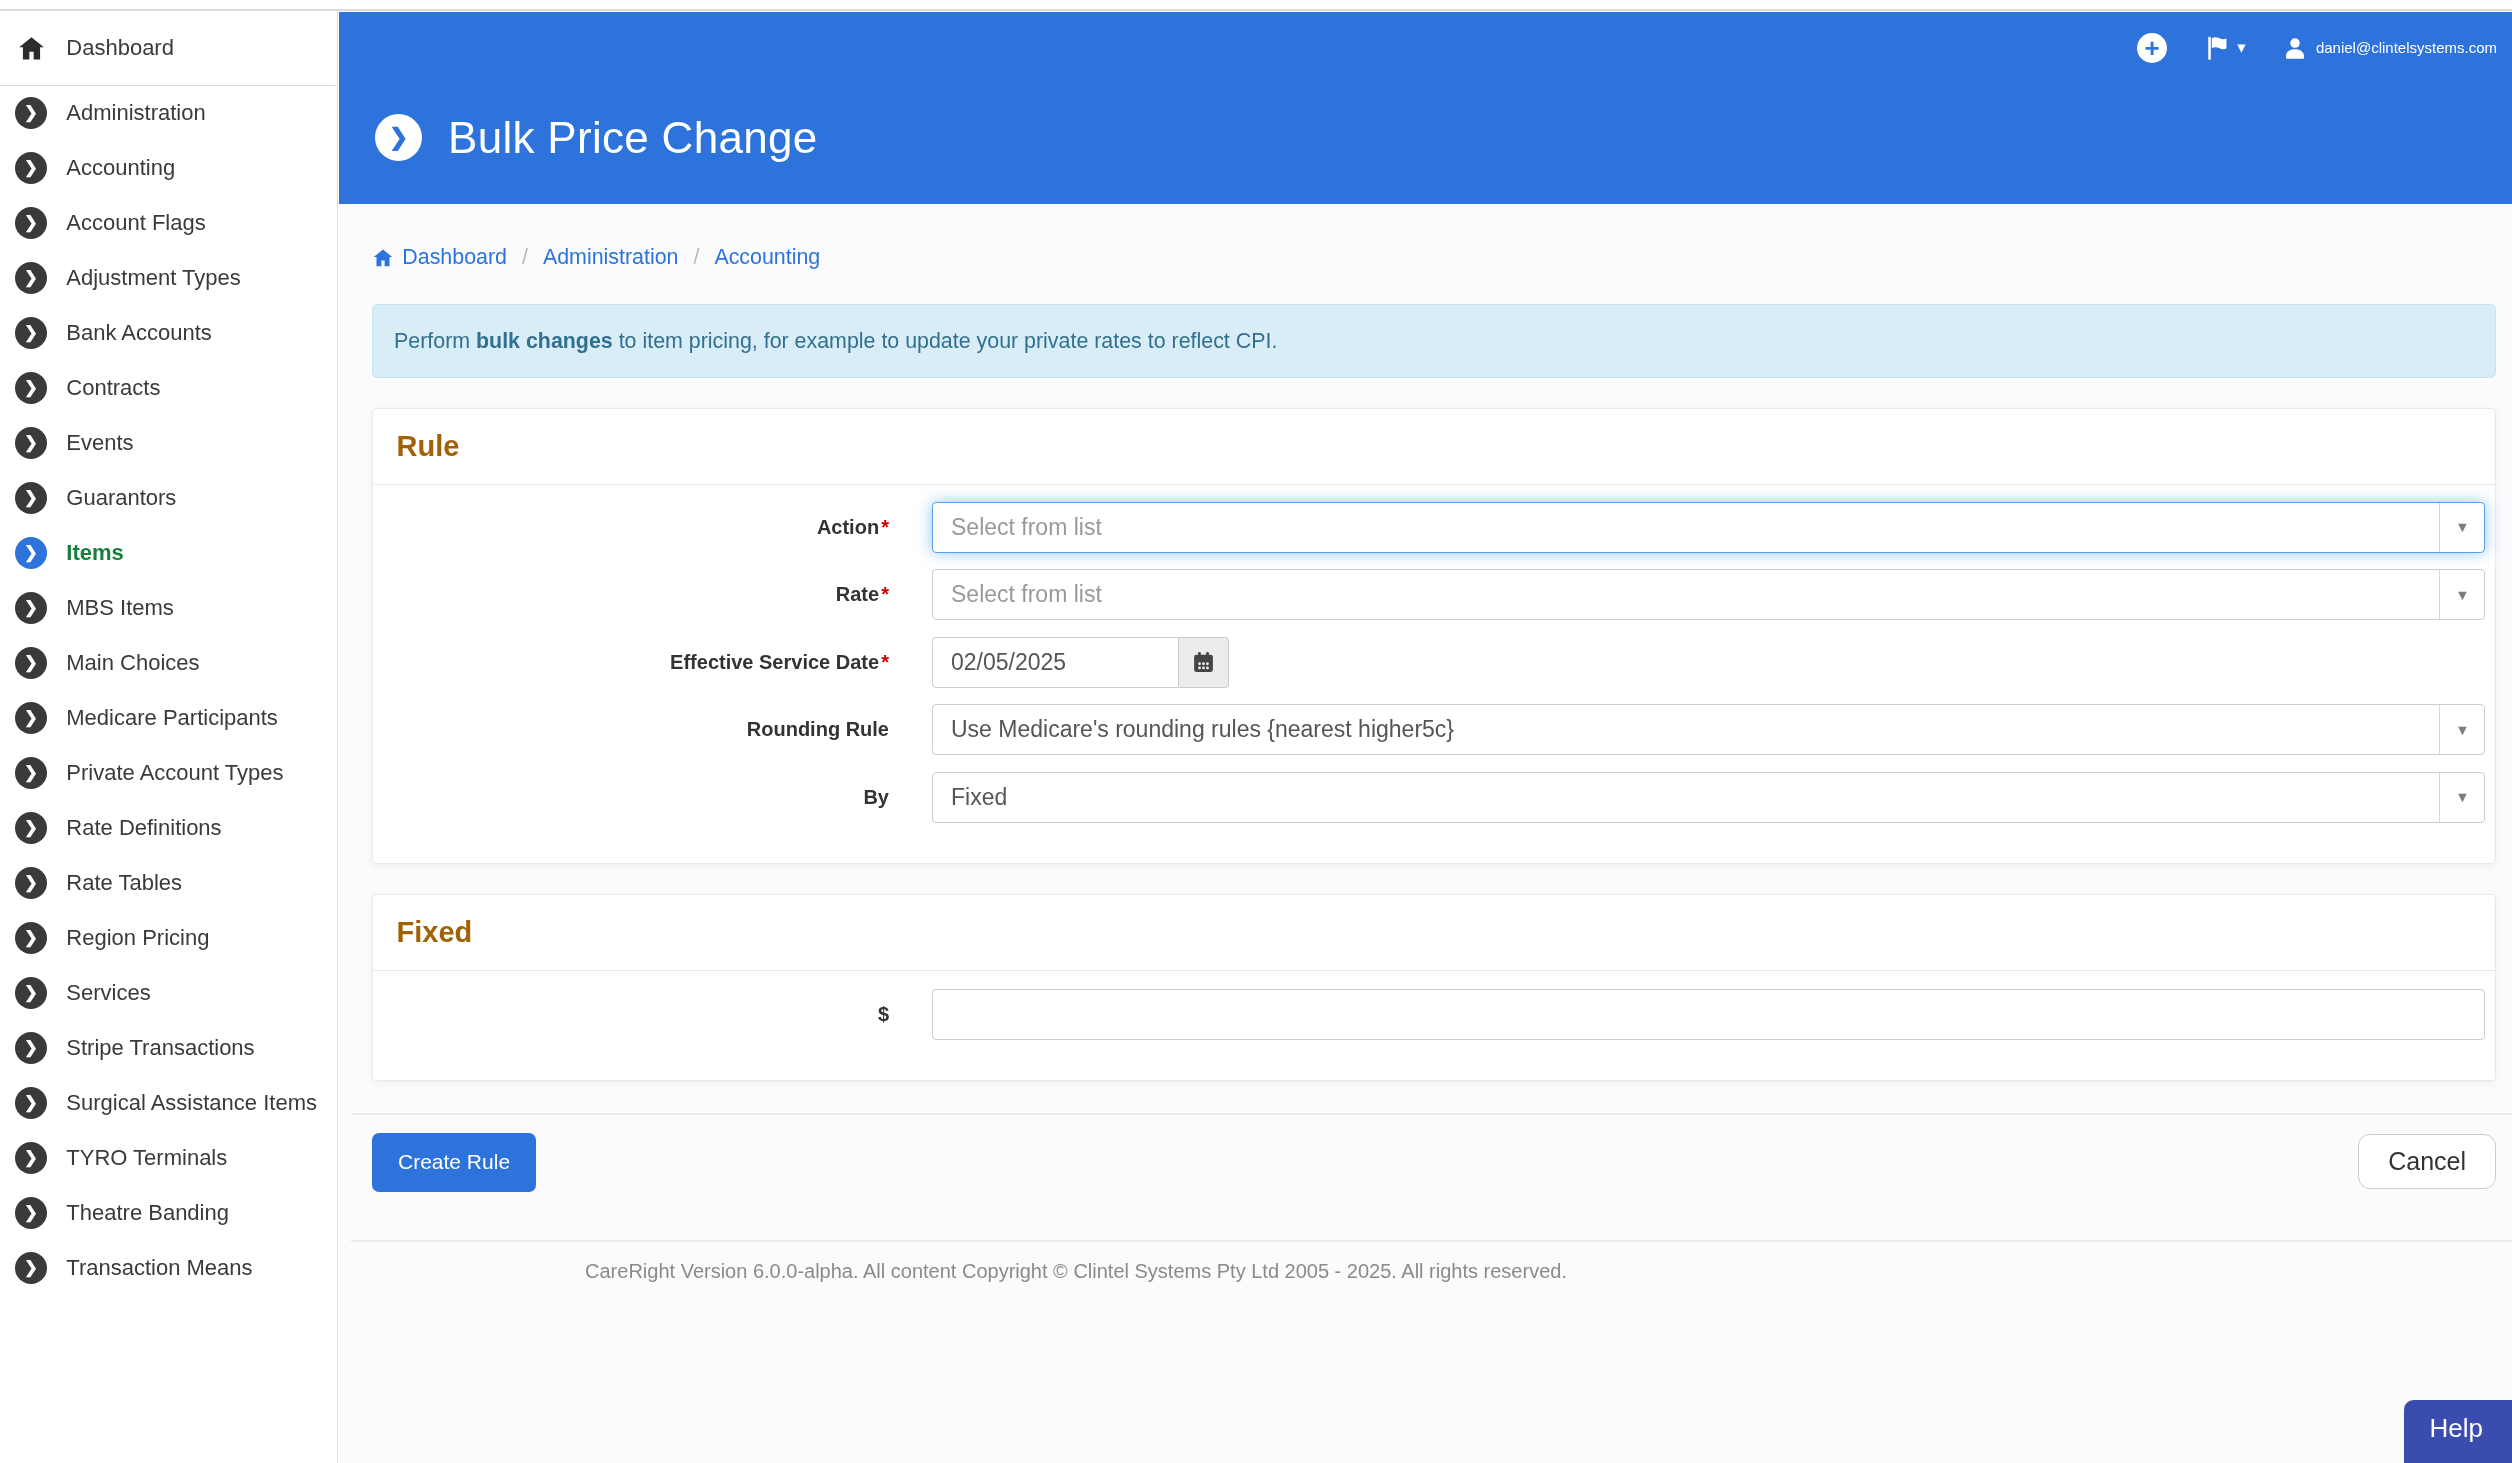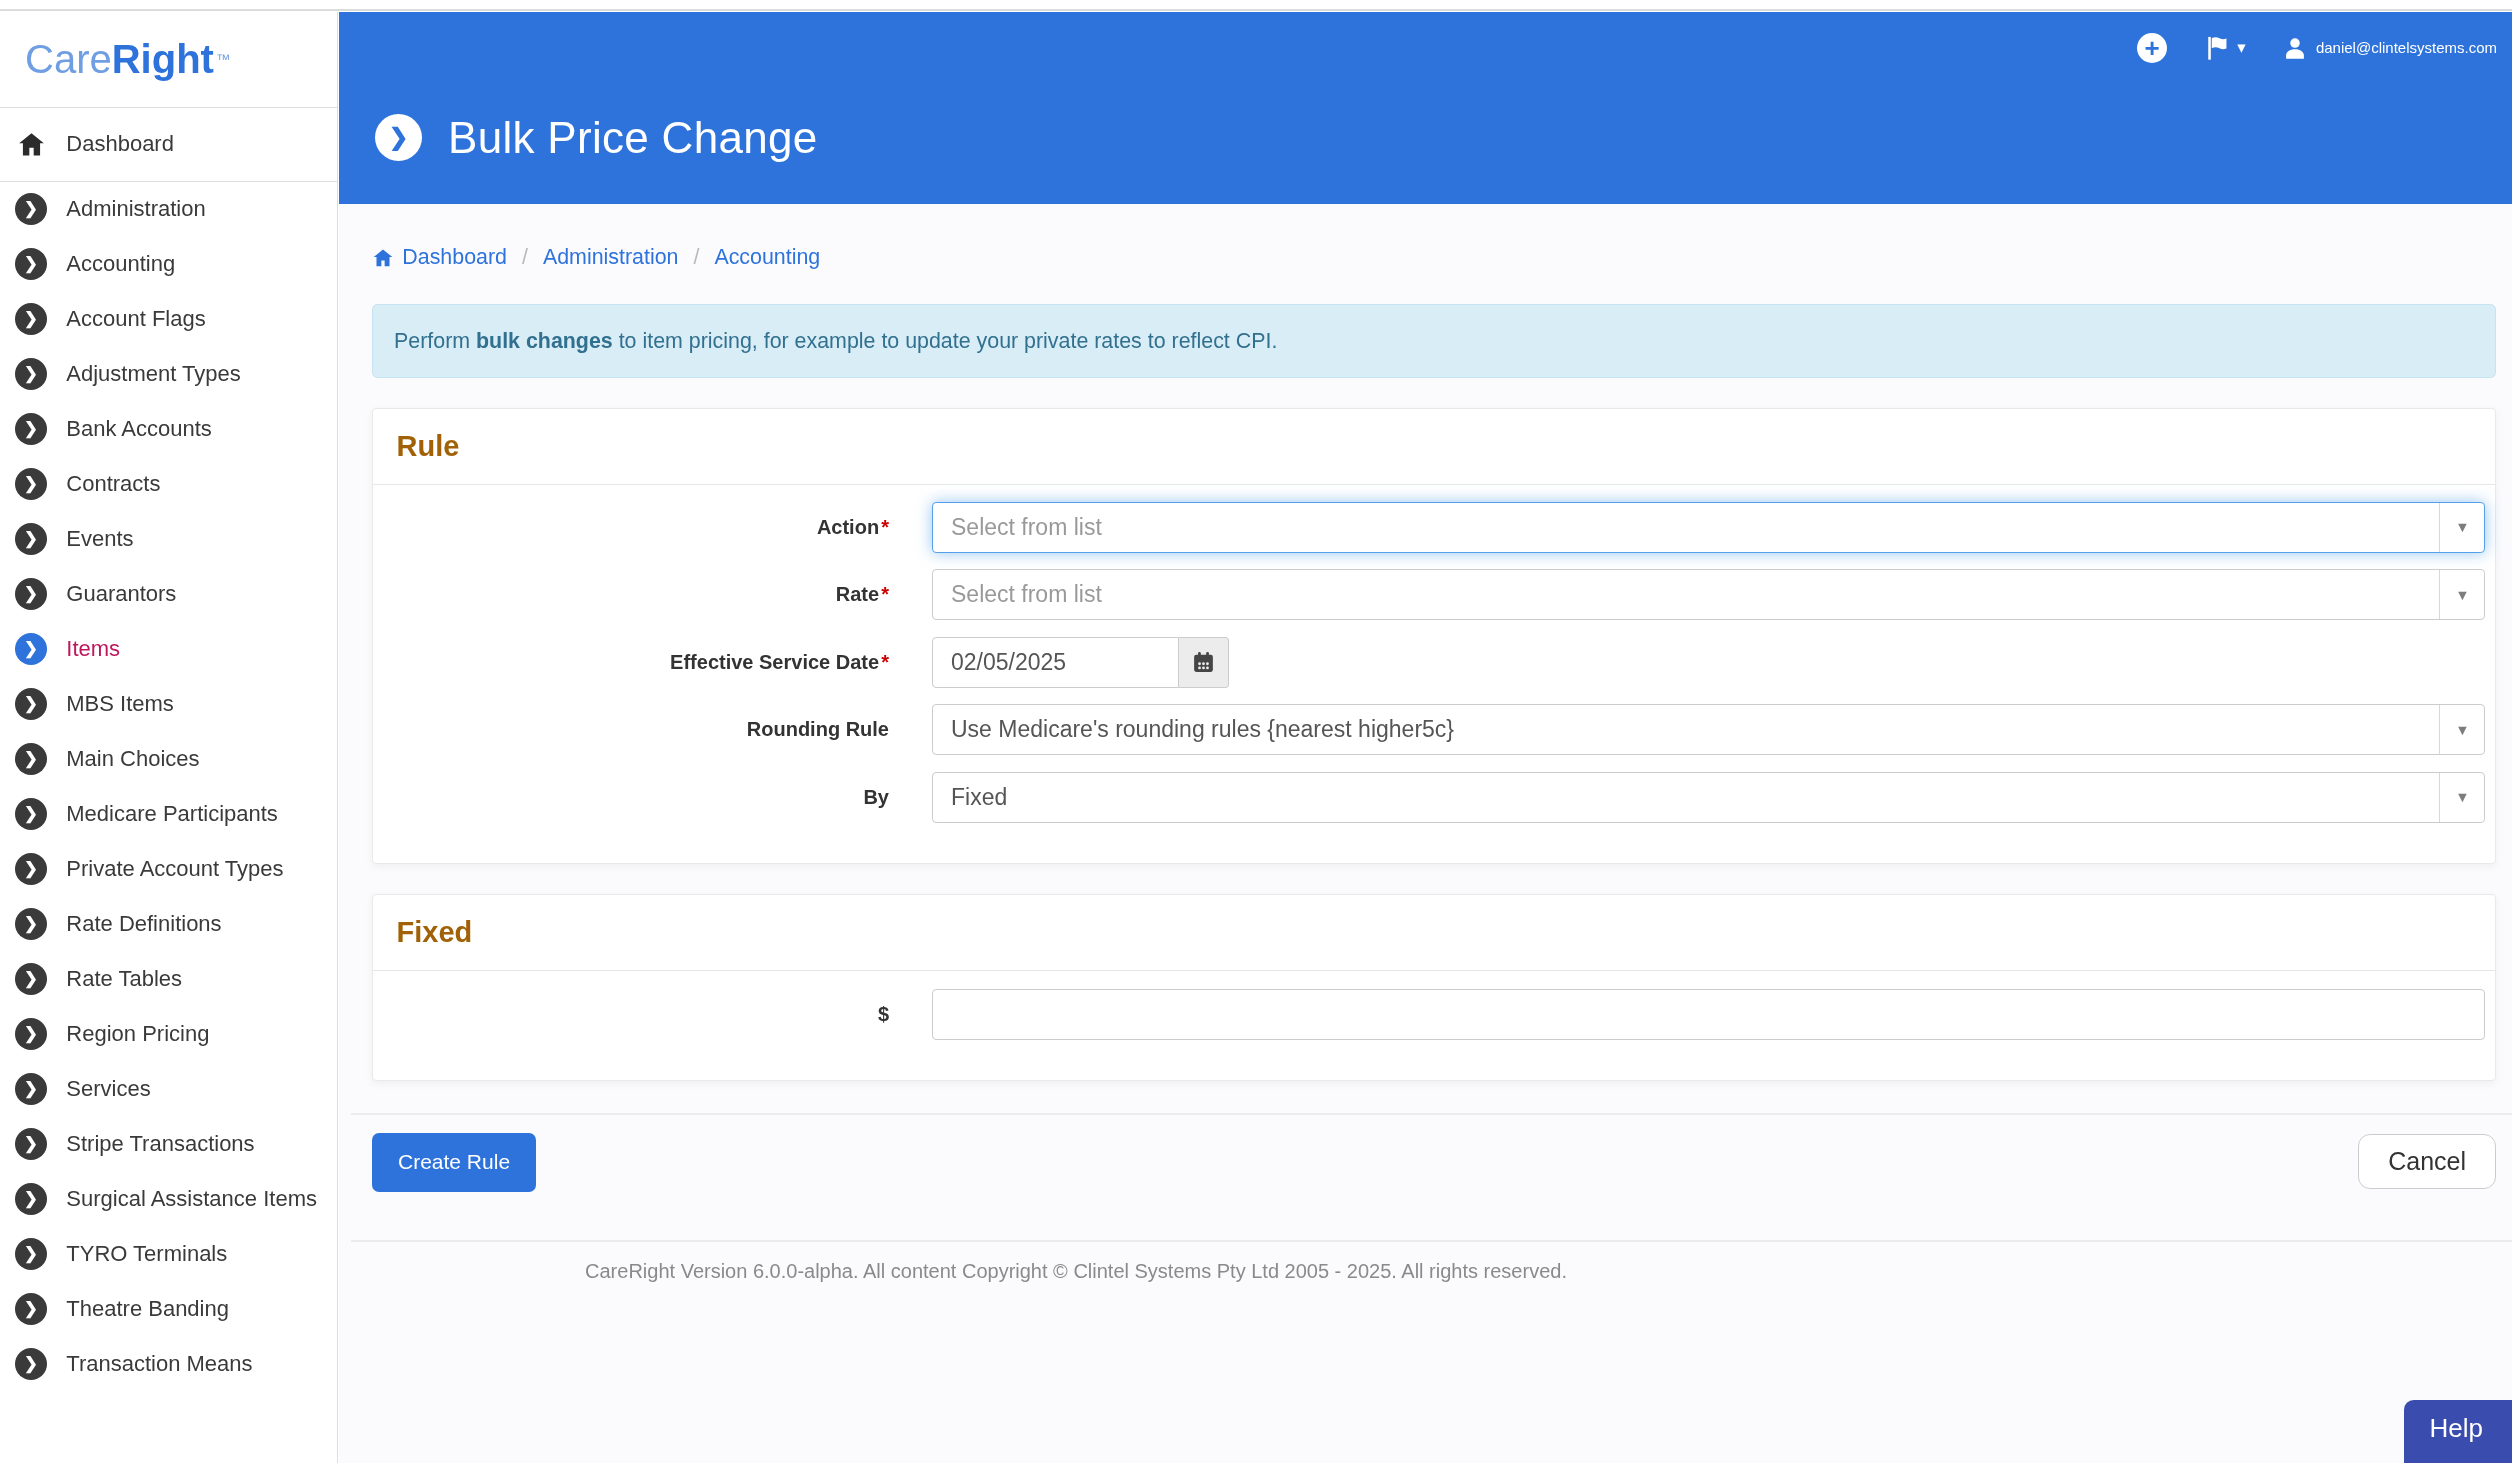--- a/index.html
+++ b/index.html
@@ -8,21 +8,21 @@
 
   
   .sidebar{position:absolute;top:11.7px;left:0;width:338px;bottom:0;background:#fff;border-right:1.4px solid #ddd;box-sizing:border-box;z-index:4;}
   .logo{height:95px;display:flex;align-items:center;padding-left:25px;border-bottom:1.4px solid #ddd;}
   .logo-care{font-size:40px;color:#6f9ee2;font-weight:400;}
   .logo-right{font-size:40px;color:#2d73db;font-weight:700;}
   .logo-tm{font-size:14px;color:#6f9ee2;vertical-align:super;margin-left:2.1px;}
   .side-item{height:55px;display:flex;align-items:center;padding-left:15px;gap:19.3px;cursor:pointer;}
   .side-item.dashboard{height:73px;border-bottom:1.4px solid #ddd;}
   .side-label{font-size:22px;color:#3a3a3a;white-space:nowrap;}
-  .side-item.active .side-label{color:#be185d;}
+  .side-item.active .side-label{color:#15803d;font-weight:bold;}
   .circle-icon{width:32px;height:32px;border-radius:50%;background:#3a3a3a;color:#fff;display:flex;align-items:center;justify-content:center;font-size:16.6px;font-weight:700;flex:0 0 32px;line-height:1;}
   .side-item.active .circle-icon{background:#2d73db;}
   .home-glyph{width:32px;display:flex;align-items:center;justify-content:center;flex:0 0 32px;}
 
   
   .banner{position:absolute;left:339px;top:11.7px;right:0;height:192px;background:#2d73db;z-index:3;}
   .banner-icons{position:absolute;top:21px;right:15px;display:flex;align-items:center;gap:36px;}
   .icon-add{width:30px;height:30px;background:#fff;border-radius:50%;color:#2d73db;font-size:26px;font-weight:700;display:flex;align-items:center;justify-content:center;line-height:1;cursor:pointer;}
   .icon-flag{display:flex;align-items:center;gap:6.2px;cursor:pointer;}
   .caret{color:#fff;font-size:16.6px;}
@@ -73,25 +73,20 @@
   .help-btn{position:absolute;right:0;bottom:0;background:#3a4cad;color:#fff;font-size:26px;border:none;border-radius:9.7px 0 0 0;padding:12.4px 29px 19.3px 26px;z-index:9;cursor:pointer;font-family:inherit;}
 
   svg{display:block;}
 </style>
 </head>
 <body>
 
 <div class="topstrip"></div>
 
 <div class="sidebar">
-  <div class="logo">
-    <span class="logo-care">Care</span>
-      <span class="logo-right">Right</span>
-      <span class="logo-tm">™</span>
-  </div>
 
   <div class="side-item dashboard">
     <span class="home-glyph">
       <svg width="29" height="29" viewBox="0 0 24 24" fill="#2b2b2b">
           <path d="M12 2.7 1.8 11h3.1v10h5.3v-6.4h3.6V21h5.3V11h3.1z"></path>
         </svg>
     </span>
     <span class="side-label">Dashboard</span>
   </div>
 

